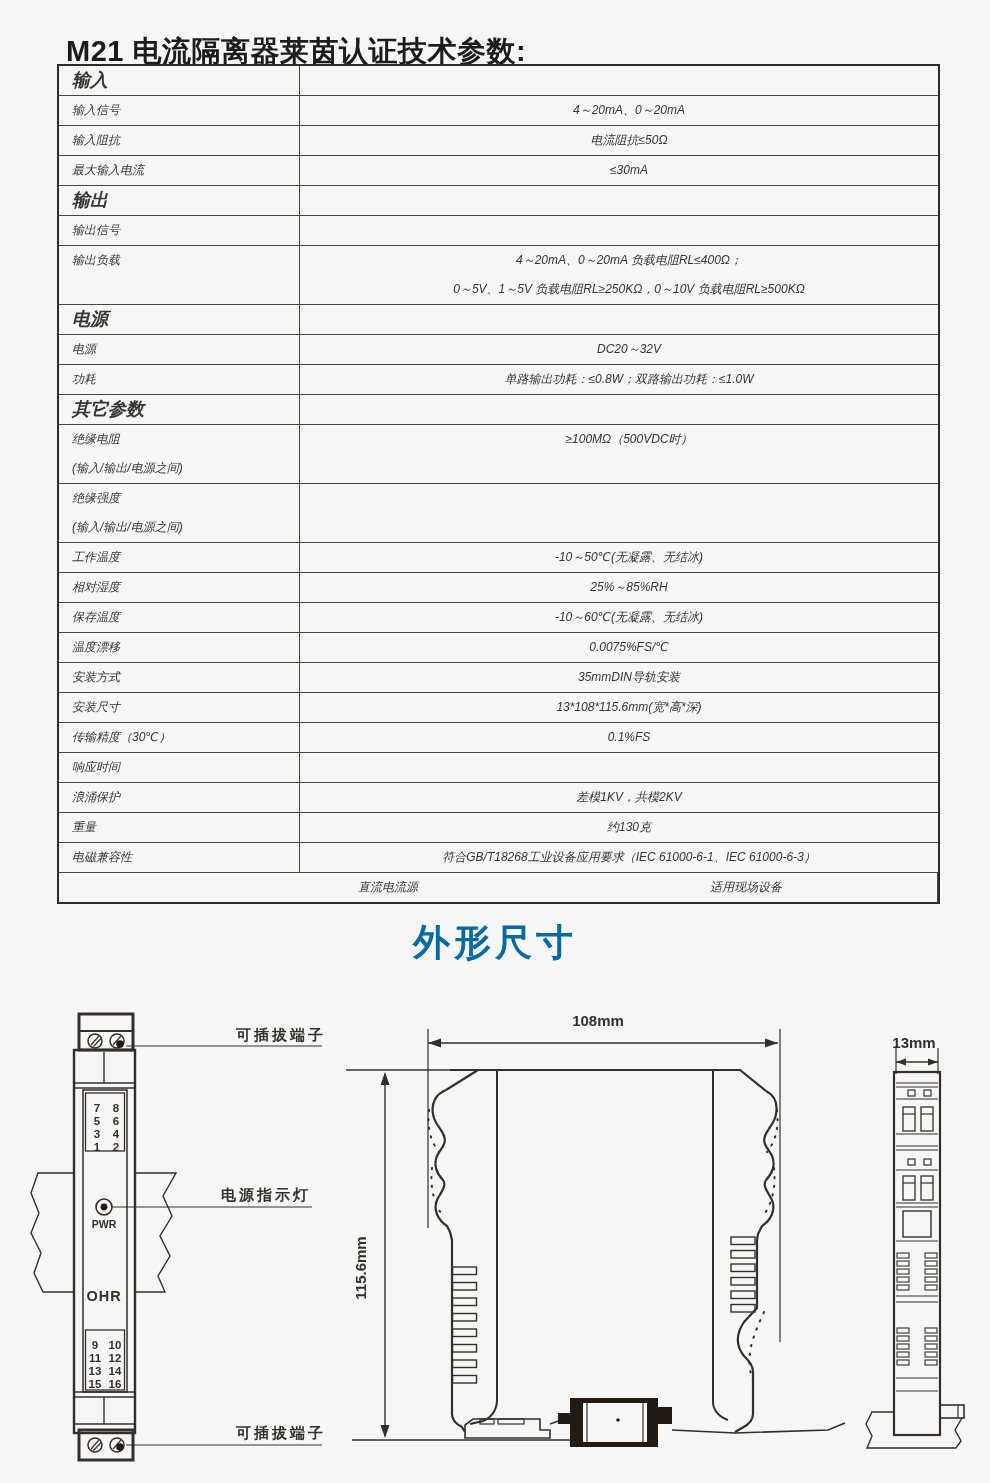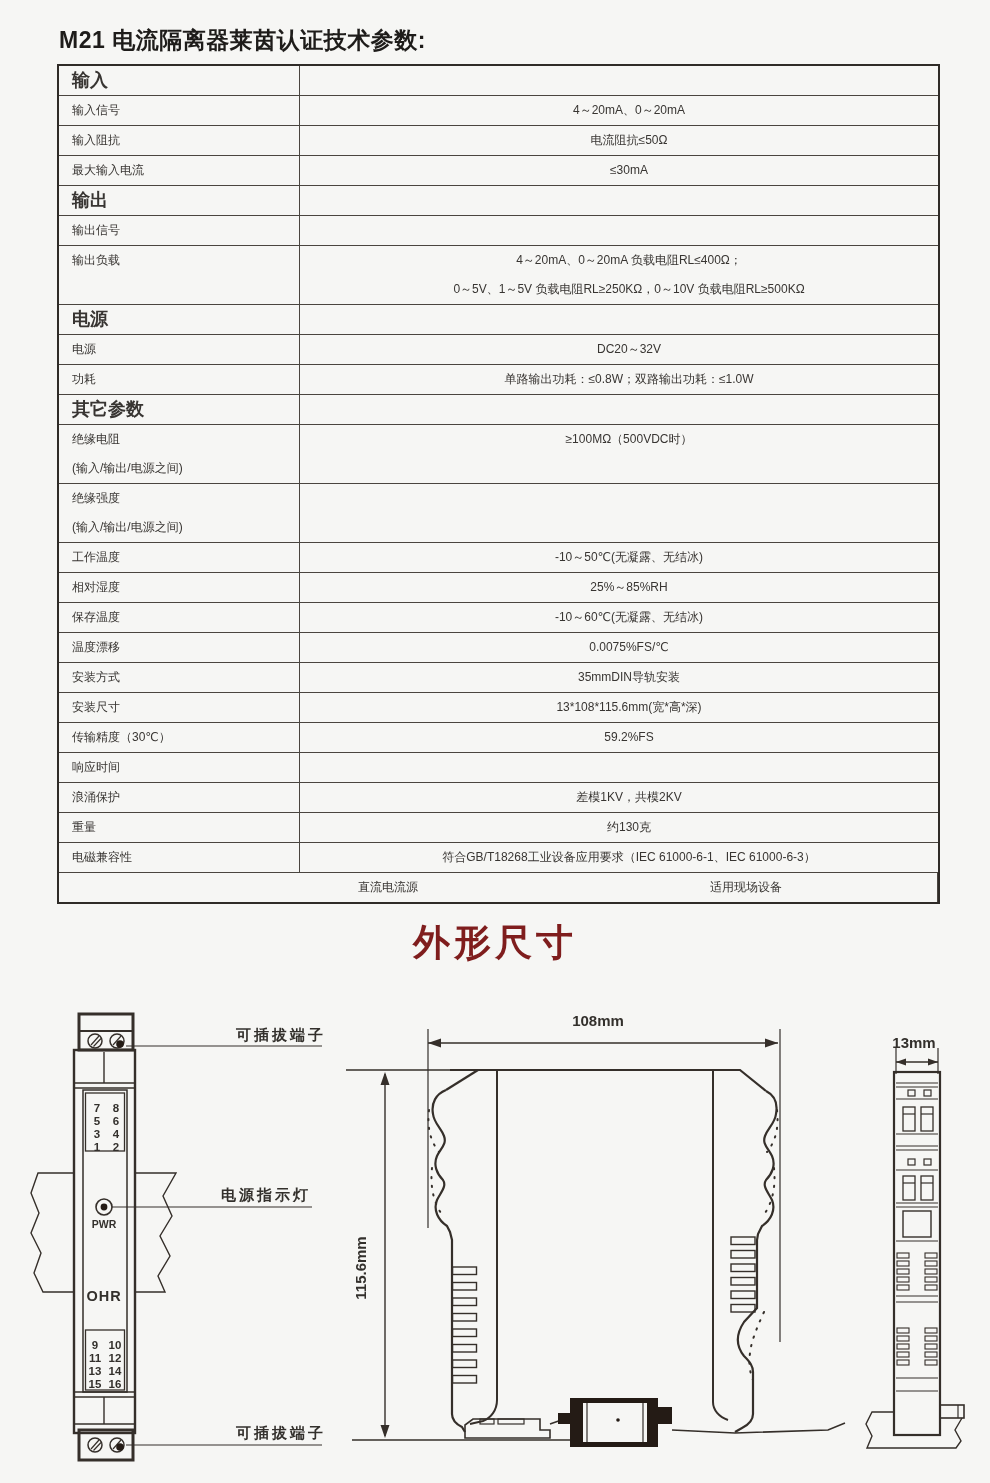--- a/index.html
+++ b/index.html
@@ -3,37 +3,37 @@
 <meta charset="utf-8">
 <style>
   html,body{margin:0;padding:0;}
   body{
     width:990px;height:1483px;position:relative;overflow:hidden;
     background:#f6f6f4;
     font-family:"Liberation Sans","DejaVu Sans",sans-serif;
     color:#383532;
   }
   #page-title{
-    position:absolute;left:50px;top:16px;margin:9px;
-    font-size:23px;font-weight:bold;color:#1e1c1a;letter-spacing:0.5px;
+    position:absolute;left:50px;top:16px;margin:16px;
+    font-size:29px;font-weight:bold;color:#1e1c1a;letter-spacing:0.5px;
   }
   #spec-table{
     position:absolute;left:57px;top:64px;width:879px;
-    border:2.5px solid #2f2b27;background:#f6f6f4;
+    border:2.5px solid #2f2b27;background:#f6f6f4;font-style:italic;
   }
   .trow{display:flex;border-top:1.3px solid #4a453f;}
   .trow:first-child{border-top:none;}
   .tcell{box-sizing:border-box;}
   .tlabel{width:241px;border-right:1.3px solid #4a453f;padding-left:13px;}
   .tvalue{flex:1;padding-left:20px;text-align:center;}
   .tcell div{line-height:29px;font-size:12px;white-space:nowrap;}
   .trow.section .tcell div{font-weight:bold;font-size:18px;}
   #outline-title{
     position:absolute;left:0;top:918px;width:990px;margin:0;
-    text-align:center;font-size:37px;font-weight:bold;color:#7f1d1d;
+    text-align:center;font-size:37px;font-weight:bold;color:#0369a1;
     letter-spacing:4px;
   }
   svg{position:absolute;left:0;top:1000px;}
   svg text{
     font-family:"Liberation Sans","DejaVu Sans",sans-serif;
     fill:#33302c;
   }
   .cn-label{font-size:15px;font-weight:bold;letter-spacing:3px;}
   .dim-label{font-size:15px;font-weight:600;}
   .tnum{font-size:11.5px;font-weight:600;}
@@ -184,21 +184,21 @@
       </div>
       <div class="tcell tvalue">
         <div>13*108*115.6mm(宽*高*深)</div>
       </div>
     </div>
     <div class="trow">
       <div class="tcell tlabel">
         <div>传输精度（30℃）</div>
       </div>
       <div class="tcell tvalue">
-        <div>59.2%FS</div>
+        <div>0.1%FS</div>
       </div>
     </div>
     <div class="trow">
       <div class="tcell tlabel">
         <div>响应时间</div>
       </div>
     </div>
     <div class="trow">
       <div class="tcell tlabel">
         <div>浪涌保护</div>

